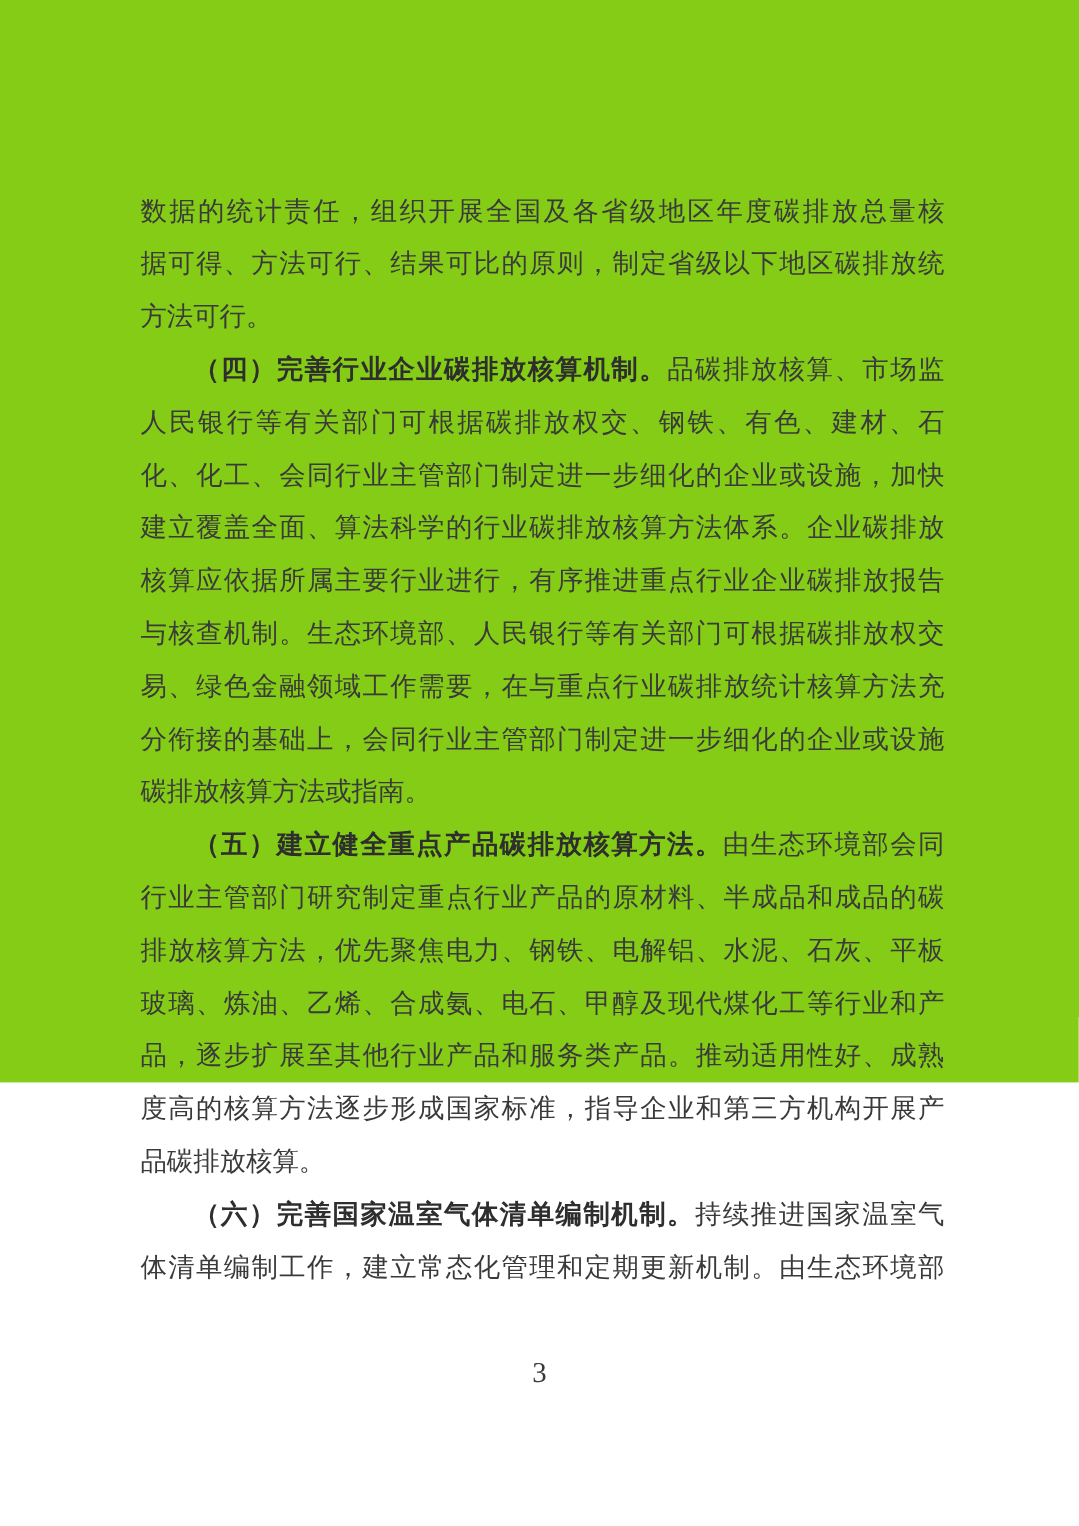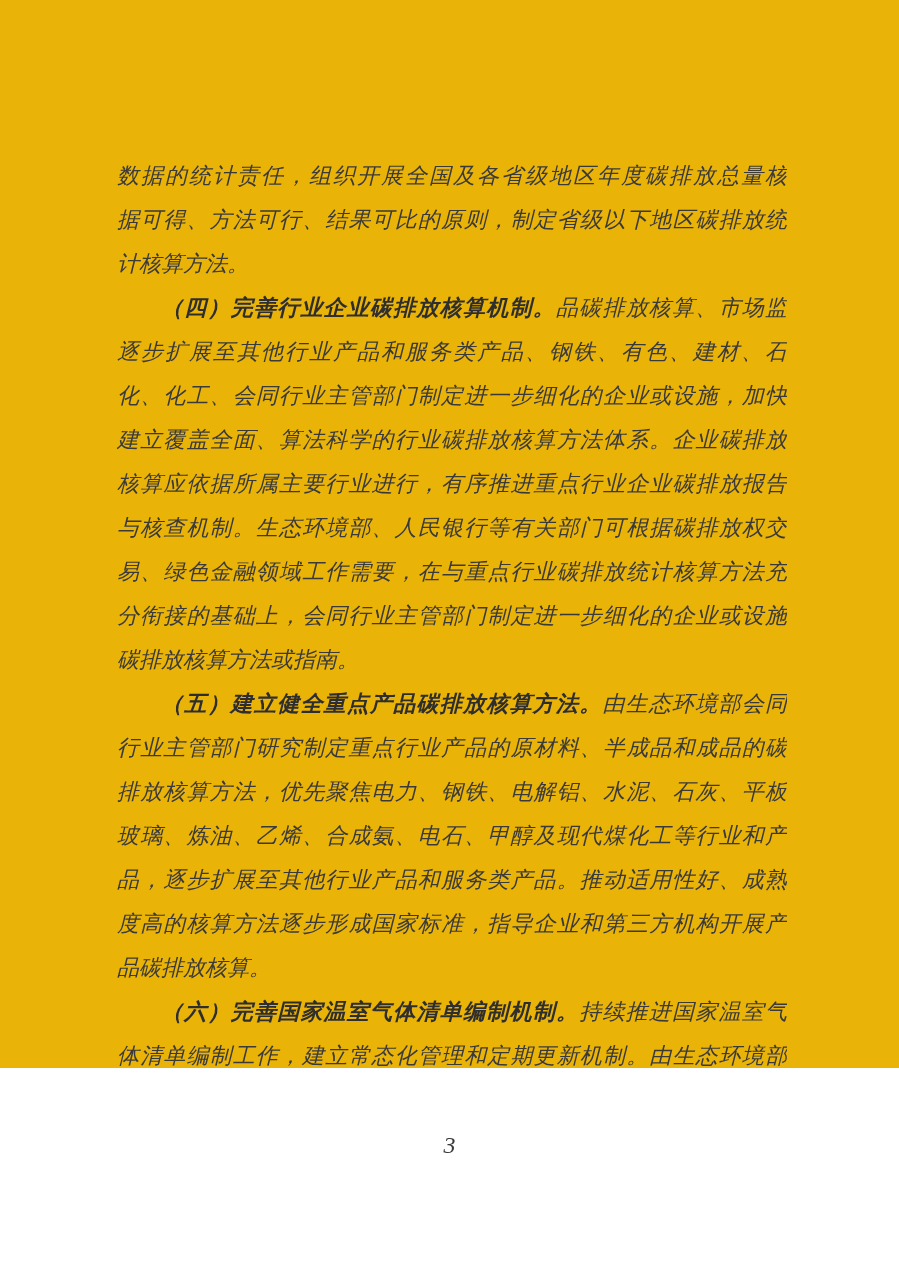--- a/index.html
+++ b/index.html
@@ -8,23 +8,22 @@
     width: 899px;
     height: 1272px;
     background: #ffffff;
     overflow: hidden;
     font-family: "Liberation Serif", "DejaVu Serif", serif;
   }
 
   .page {
     position: relative;
     width: 899px;
-    height: 1068px;
-    background: #eab308;
-    font-style: italic;
+    height: 902px;
+    background: #84cc16;
   }
 
   .text-block {
     position: absolute;
     left: 117px;
     top: 154px;
     width: 670px;
     color: #3a3a3a;
     font-size: 22px;
   }
@@ -62,23 +61,23 @@
     color: #3a3a3a;
   }
 </style>
 </head>
 <body>
 
 <div class="page">
   <div class="text-block">
       <div class="line"><span>数据的统计责任，组织开展全国及各省级地区年度碳排放总量核</span></div>
       <div class="line"><span>据可得、方法可行、结果可比的原则，制定省级以下地区碳排放统</span></div>
-      <div class="line para-end"><span>计核算方法。</span></div>
+      <div class="line para-end"><span>方法可行。</span></div>
       <div class="line indent"><span class="seg-bold">（四）完善行业企业碳排放核算机制。</span><span>品碳排放核算、市场监</span></div>
-      <div class="line"><span>逐步扩展至其他行业产品和服务类产品、钢铁、有色、建材、石</span></div>
+      <div class="line"><span>人民银行等有关部门可根据碳排放权交、钢铁、有色、建材、石</span></div>
       <div class="line"><span>化、化工、会同行业主管部门制定进一步细化的企业或设施，加快</span></div>
       <div class="line"><span>建立覆盖全面、算法科学的行业碳排放核算方法体系。企业碳排放</span></div>
       <div class="line"><span>核算应依据所属主要行业进行，有序推进重点行业企业碳排放报告</span></div>
       <div class="line"><span>与核查机制。生态环境部、人民银行等有关部门可根据碳排放权交</span></div>
       <div class="line"><span>易、绿色金融领域工作需要，在与重点行业碳排放统计核算方法充</span></div>
       <div class="line"><span>分衔接的基础上，会同行业主管部门制定进一步细化的企业或设施</span></div>
       <div class="line para-end"><span>碳排放核算方法或指南。</span></div>
       <div class="line indent"><span class="seg-bold">（五）建立健全重点产品碳排放核算方法。</span><span>由生态环境部会同</span></div>
       <div class="line"><span>行业主管部门研究制定重点行业产品的原材料、半成品和成品的碳</span></div>
       <div class="line"><span>排放核算方法，优先聚焦电力、钢铁、电解铝、水泥、石灰、平板</span></div>

